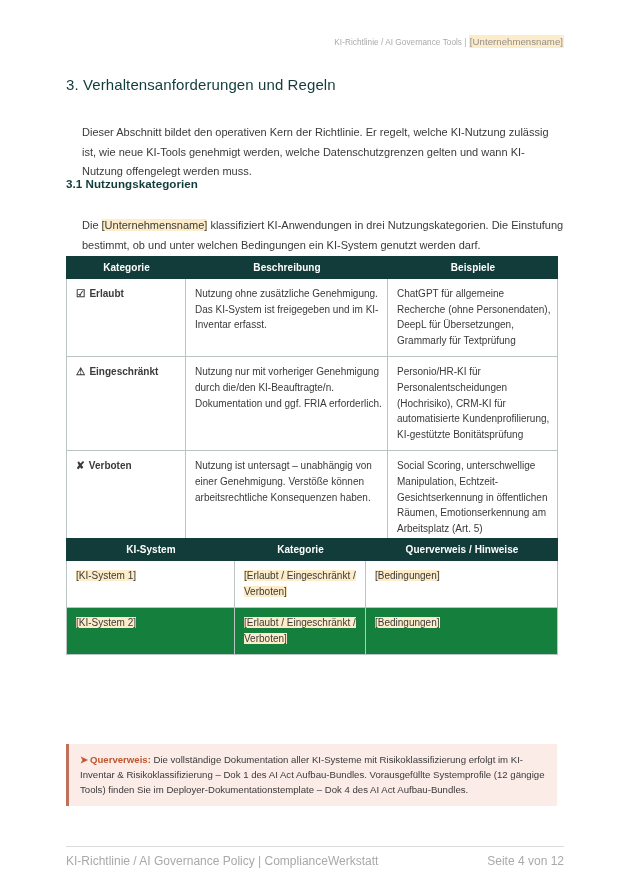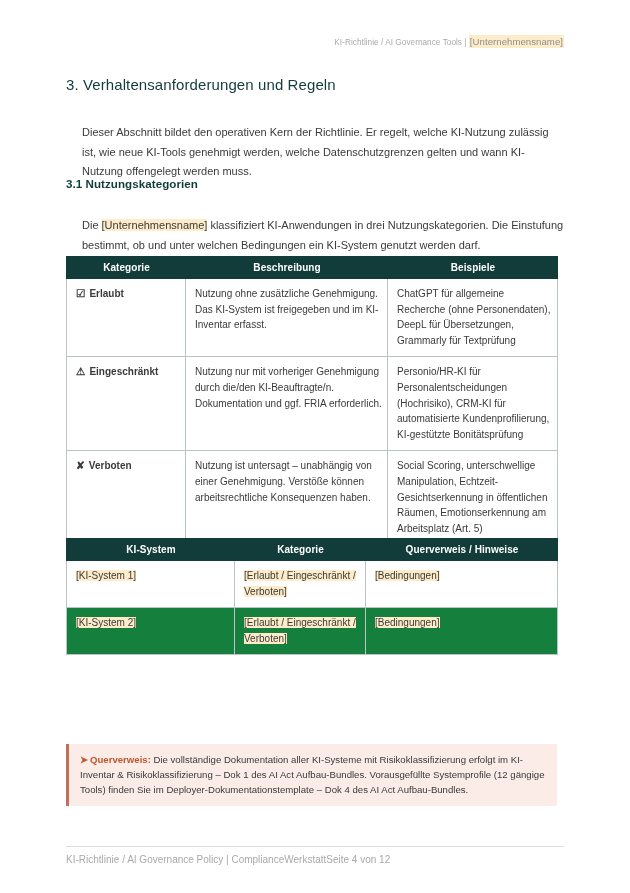--- a/index.html
+++ b/index.html
@@ -162,23 +162,23 @@
 
   
   .doc-footer {
     position: absolute;
     left: 66px;
     right: 66px;
     top: 846px;
     border-top: 1px solid #d9dddd;
     padding-top: 7px;
     display: flex;
-    justify-content: flex-start;
+    justify-content: space-between;
     align-items: baseline;
-    font-size: 10px;
+    font-size: 12px;
     color: #a7a9ab;
     white-space: nowrap;
   }
 </style>
 </head>
 <body>
 
 <div class="page">
 
   <div class="doc-header">

